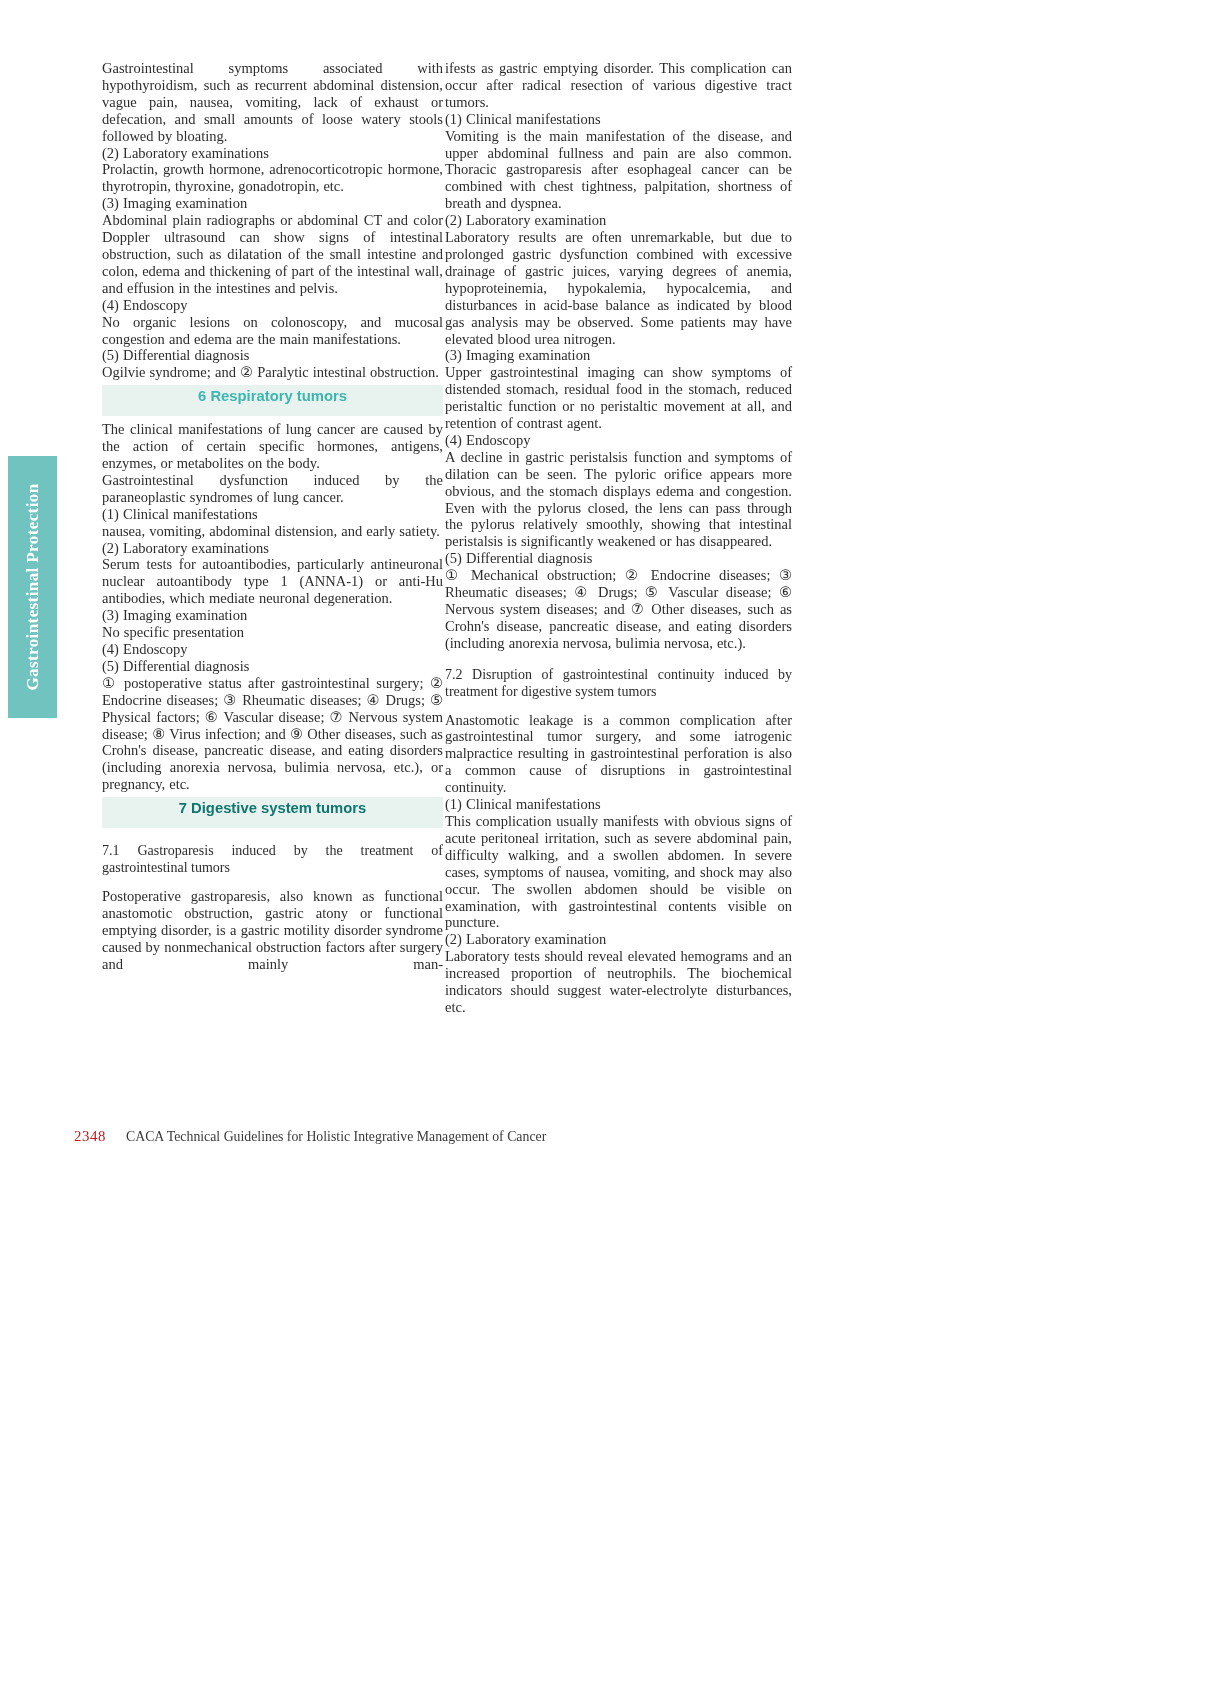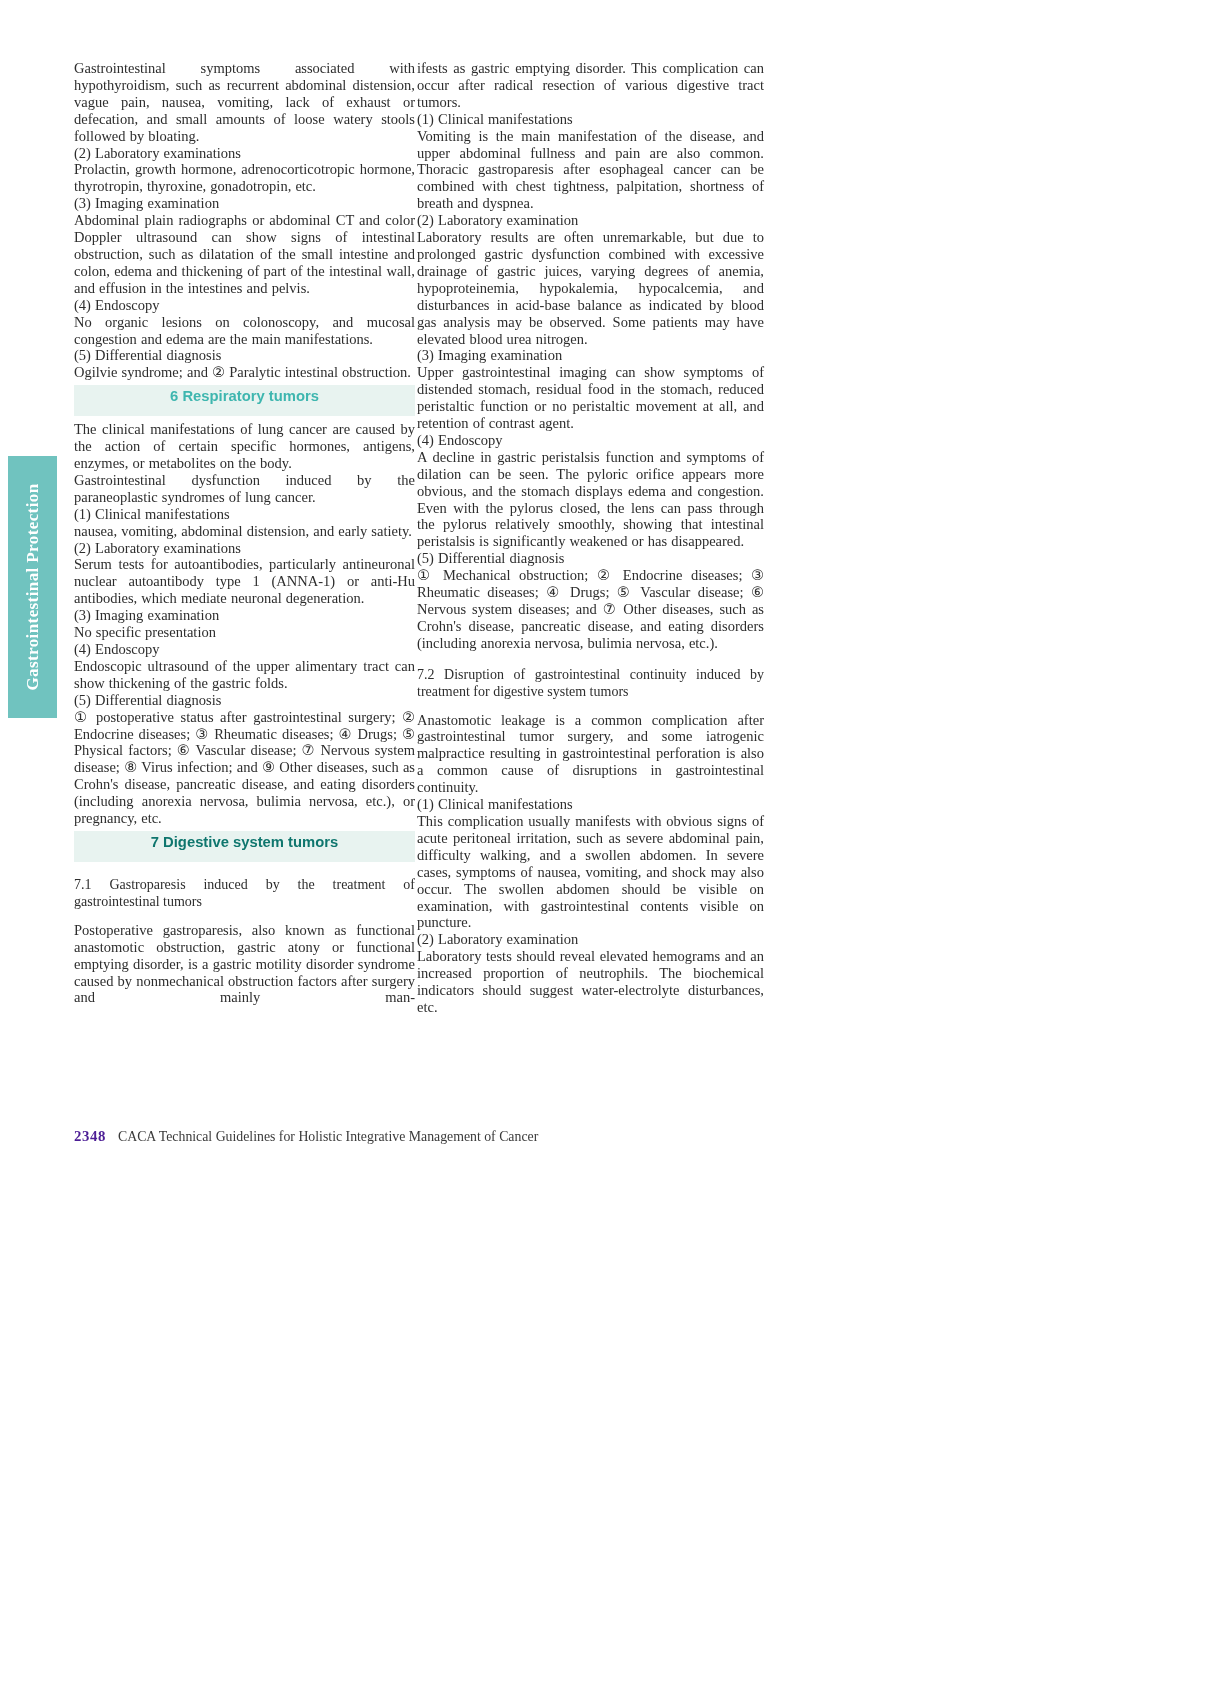--- a/index.html
+++ b/index.html
@@ -4,21 +4,21 @@
 <style>
   html,body { margin:0; padding:0; background:#ffffff; }
   .page {
     position:relative;
     width:1218px; height:1696px;
     background:#ffffff;
     font-family:"Liberation Serif","DejaVu Serif","DejaVu Sans",serif;
     color:#2d2d2d;
     overflow:hidden;
   }
-  .col { position:absolute; top:60px; }
+  .col { position:absolute; top:60px;margin-left:28px; }
   .col-left  { left:74px;  width:341px; }
   .col-right { left:417px; width:347px; }
   .para {
     margin:0;
     font-size:14.5px;
     line-height:16.9px;
     text-align:justify;
     word-spacing:0.5px;
   }
   .para.cont { text-align-last:justify; }
@@ -54,23 +54,22 @@
   .footer {
     position:absolute;
     left:74px; top:1128px;
     font-size:13.8px;
     color:#3a3a3a;
     white-space:nowrap;
   }
   .footer .pagenum {
     font-size:14.8px;
     letter-spacing:0.6px;
-    margin-right:12px;
-    color:#4c1d95;
-    font-weight:bold;
+    margin-right:20px;
+    color:#b91c1c;
   }
 </style>
 </head>
 <body>
 
 <div class="page">
 
   <div class="sidebar-tab" style="background: rgb(112, 195, 191);">
     <span class="sidebar-label" style="color: rgb(255, 255, 255);">Gastrointestinal Protection</span>
   </div>
@@ -88,21 +87,20 @@
       <div class="section-header" style="background: rgb(232, 243, 240); color: rgb(62, 182, 175);">6 Respiratory tumors</div>
       <p class="para">The clinical manifestations of lung cancer are caused by the action of certain specific hormones, antigens, enzymes, or metabolites on the body.</p>
       <p class="para">Gastrointestinal dysfunction induced by the paraneoplastic syndromes of lung cancer.</p>
       <p class="para">(1) Clinical manifestations</p>
       <p class="para">nausea, vomiting, abdominal distension, and early satiety.</p>
       <p class="para">(2) Laboratory examinations</p>
       <p class="para">Serum tests for autoantibodies, particularly antineuronal nuclear autoantibody type 1 (ANNA-1) or anti-Hu antibodies, which mediate neuronal degeneration.</p>
       <p class="para">(3) Imaging examination</p>
       <p class="para">No specific presentation</p>
       <p class="para">(4) Endoscopy</p>
-      <p class="para">Endoscopic ultrasound of the upper alimentary tract can show thickening of the gastric folds.</p>
       <p class="para">(5) Differential diagnosis</p>
       <p class="para">① postoperative status after gastrointestinal surgery; ② Endocrine diseases; ③ Rheumatic diseases; ④ Drugs; ⑤ Physical factors; ⑥ Vascular disease; ⑦ Nervous system disease; ⑧ Virus infection; and ⑨ Other diseases, such as Crohn's disease, pancreatic disease, and eating disorders (including anorexia nervosa, bulimia nervosa, etc.), or pregnancy, etc.</p>
       <div class="section-header" style="background: rgb(232, 243, 240); color: #0f766e;">7 Digestive system tumors</div>
       <p class="subheading">7.1 Gastroparesis induced by the treatment of gastrointestinal tumors</p>
       <p class="para cont">Postoperative gastroparesis, also known as functional anastomotic obstruction, gastric atony or functional emptying disorder, is a gastric motility disorder syndrome caused by nonmechanical obstruction factors after surgery and mainly man-</p>
     </div>
 
   <div class="col col-right">
       <p class="para">ifests as gastric emptying disorder. This complication can occur after radical resection of various digestive tract tumors.</p>
       <p class="para">(1) Clinical manifestations</p>

